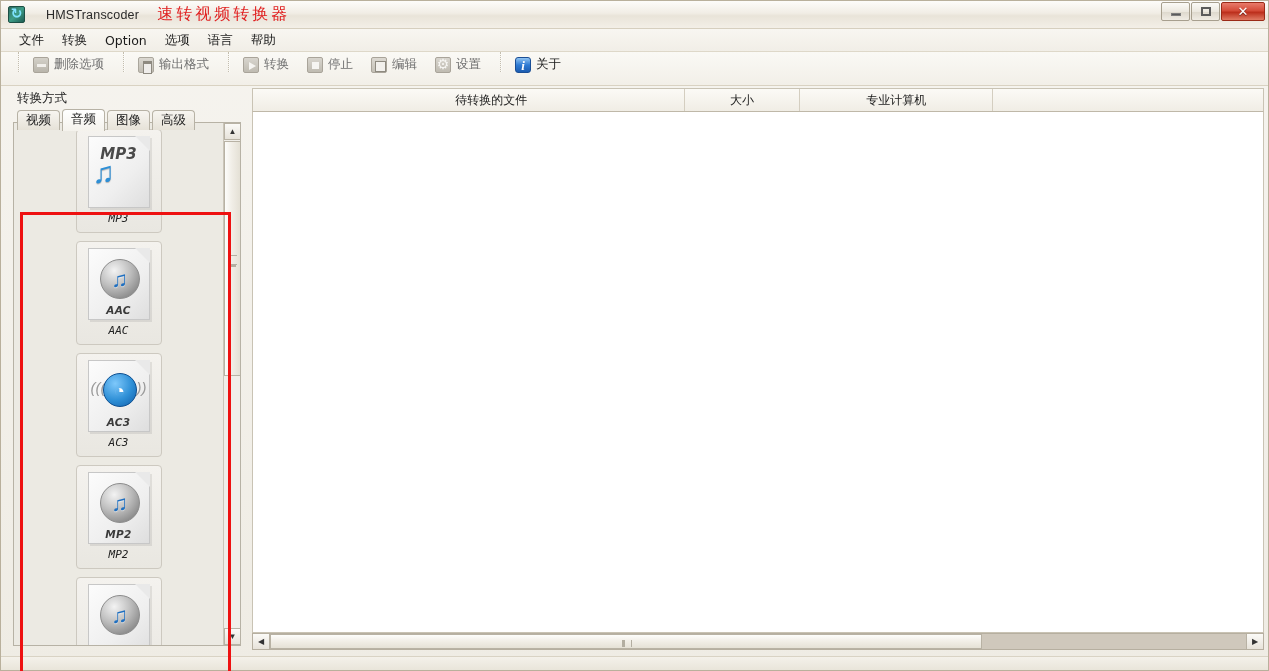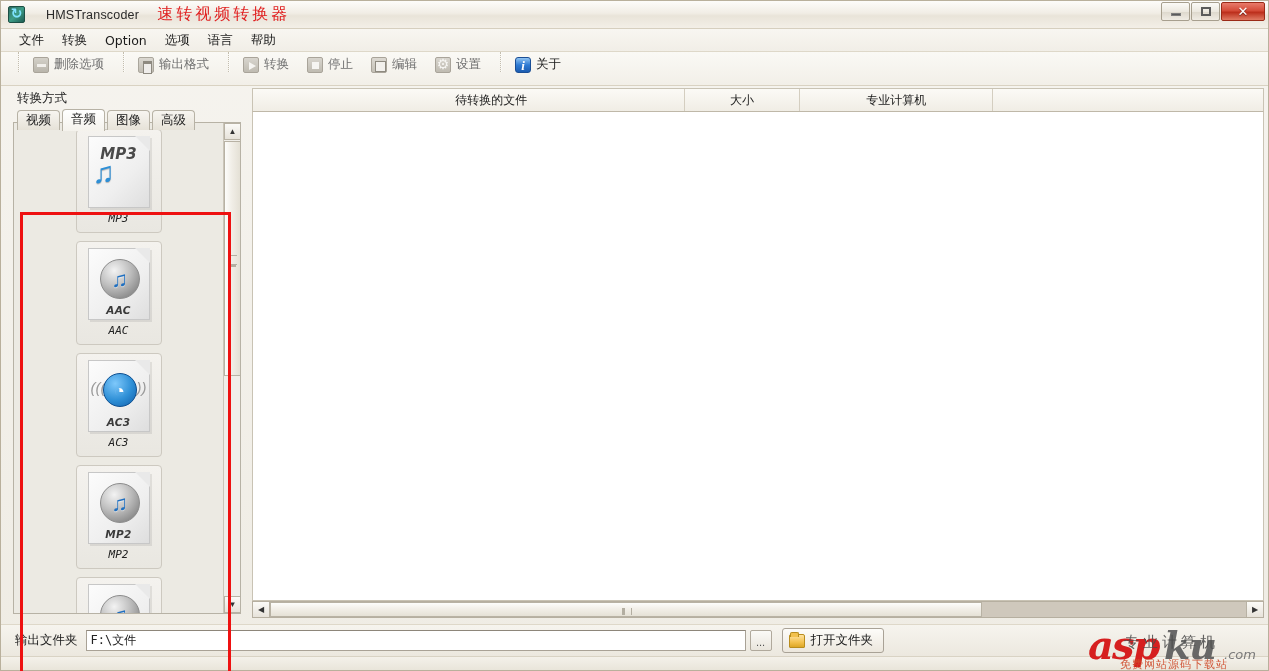--- a/index.html
+++ b/index.html
@@ -528,33 +528,16 @@
         <div class="hs-btn">◀</div>
         <div class="hs-track">
           <div class="hs-thumb"></div>
         </div>
         <div class="hs-btn right">▶</div>
       </div>
     </div>
 
   </div>
 
-  <div class="bottom-bar">
-    <div class="out-label">输出文件夹</div>
-    <input class="out-input" type="text" value="F:\文件" style="">
-    <div class="dots-btn">...</div>
-    <div class="open-btn">
-      <span class="folder-ic"></span>
-      <span>打开文件夹</span>
-    </div>
-
-    <div class="watermark">
-      <span class="wm-asp">asp</span>
-      <span class="wm-ku">ku</span>
-      <span class="wm-com">.com</span>
-      <span class="wm-cn1">专业计算机</span>
-      <span class="wm-cn2">免费网站源码下载站</span>
-    </div>
-  </div>
 
   <div class="statusbar"></div>
 
 </div>
 
 </body></html>

